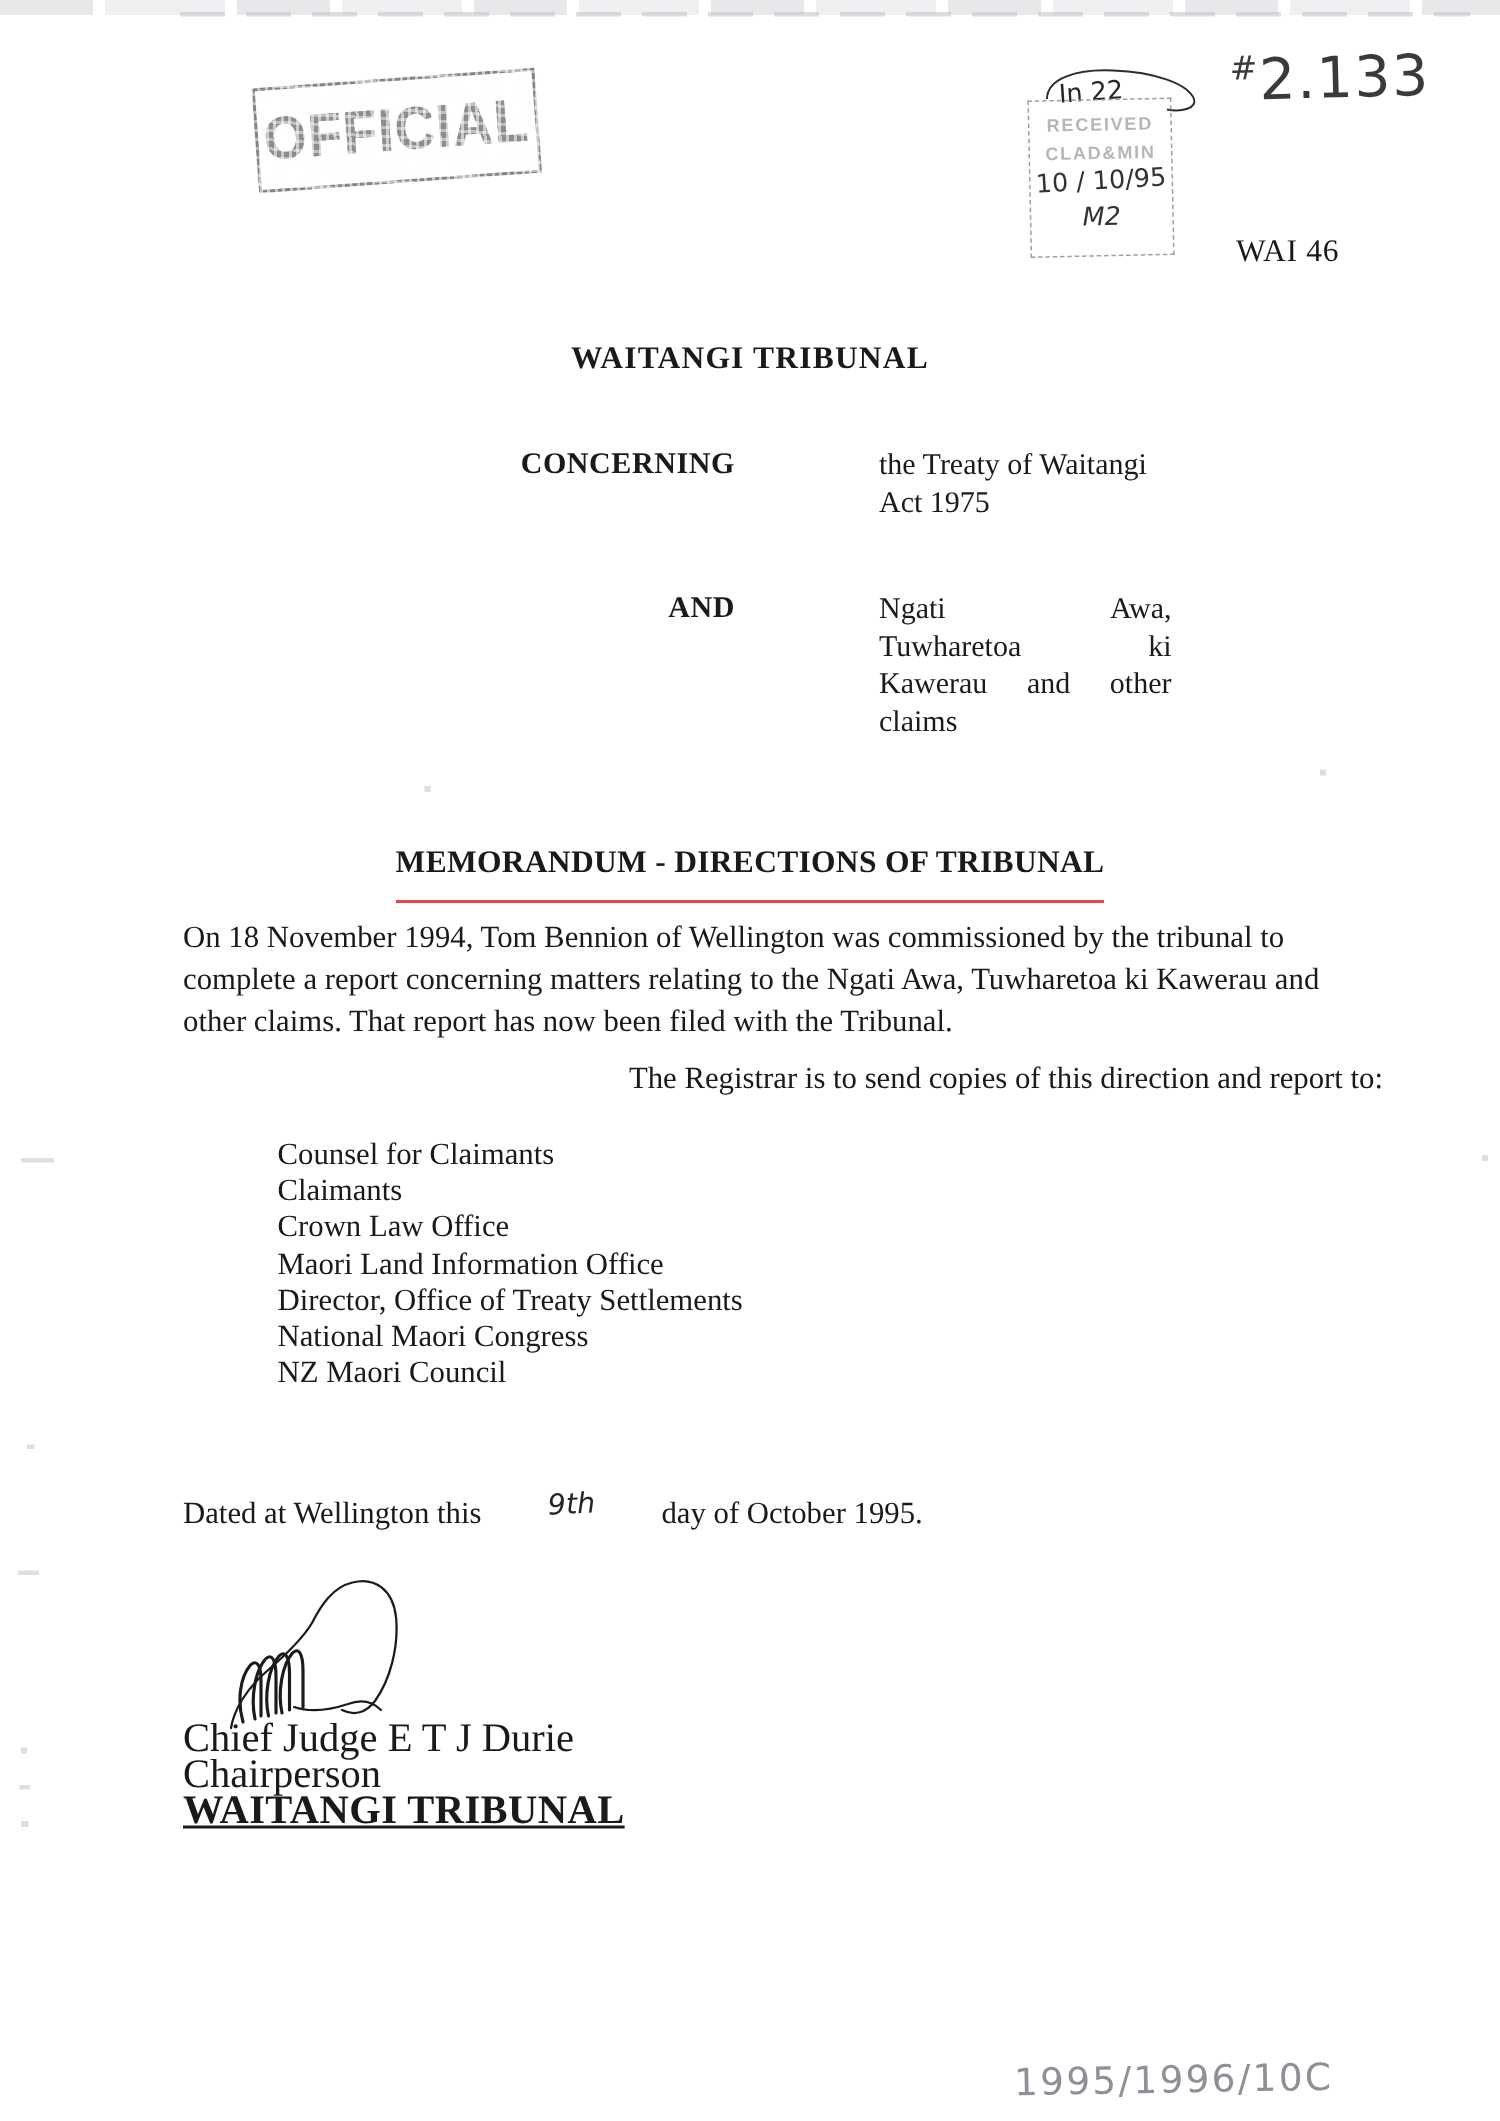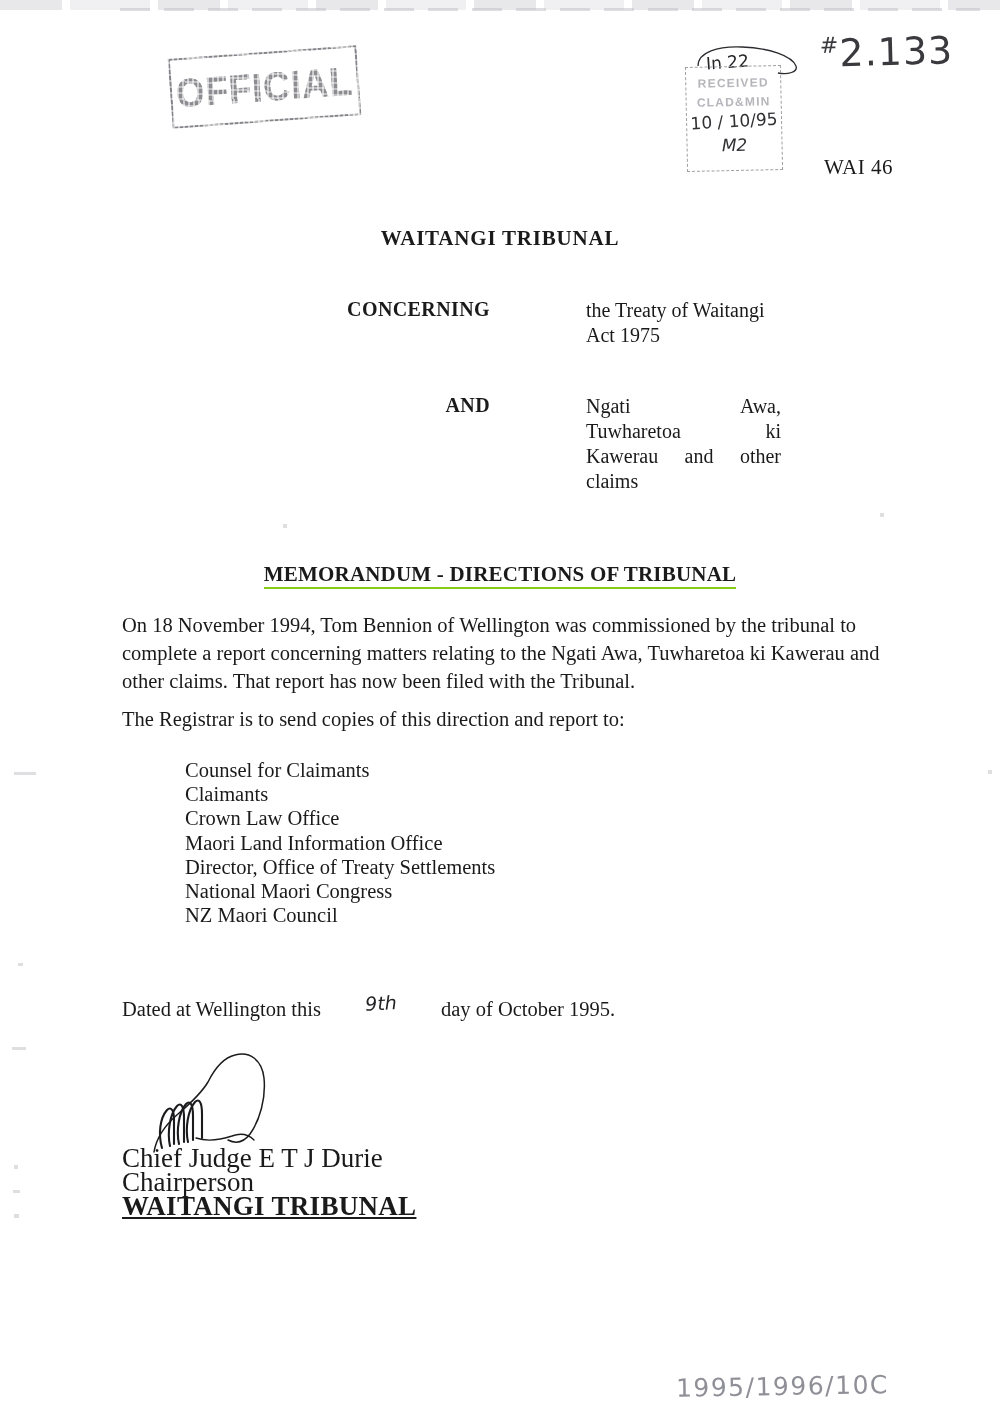--- a/index.html
+++ b/index.html
@@ -217,34 +217,34 @@
     position: absolute;
     left: 0;
     top: 562px;
     width: 1000px;
     text-align: center;
     font-weight: bold;
     font-size: 21px;
     letter-spacing: 0.2px;
   }
   .memo-title span {
-    border-bottom: 2px solid #84cc16;
-    padding-bottom: 1px;
+    border-bottom: 2px solid #ef4444;
+    padding-bottom: 14px;
   }
 
   
   .body-para {
     position: absolute;
     left: 122px;
     width: 800px;
     font-size: 20.5px;
     line-height: 28px;
   }
   .para-1 { top: 611px; }
-  .para-2 { top: 705px; }
+  .para-2 { top: 705px; text-align: right; }
 
   .recipient-list {
     position: absolute;
     left: 185px;
     top: 758px;
     font-size: 20.5px;
     line-height: 24.2px;
   }
   .recipient-list div { white-space: nowrap; }
 

